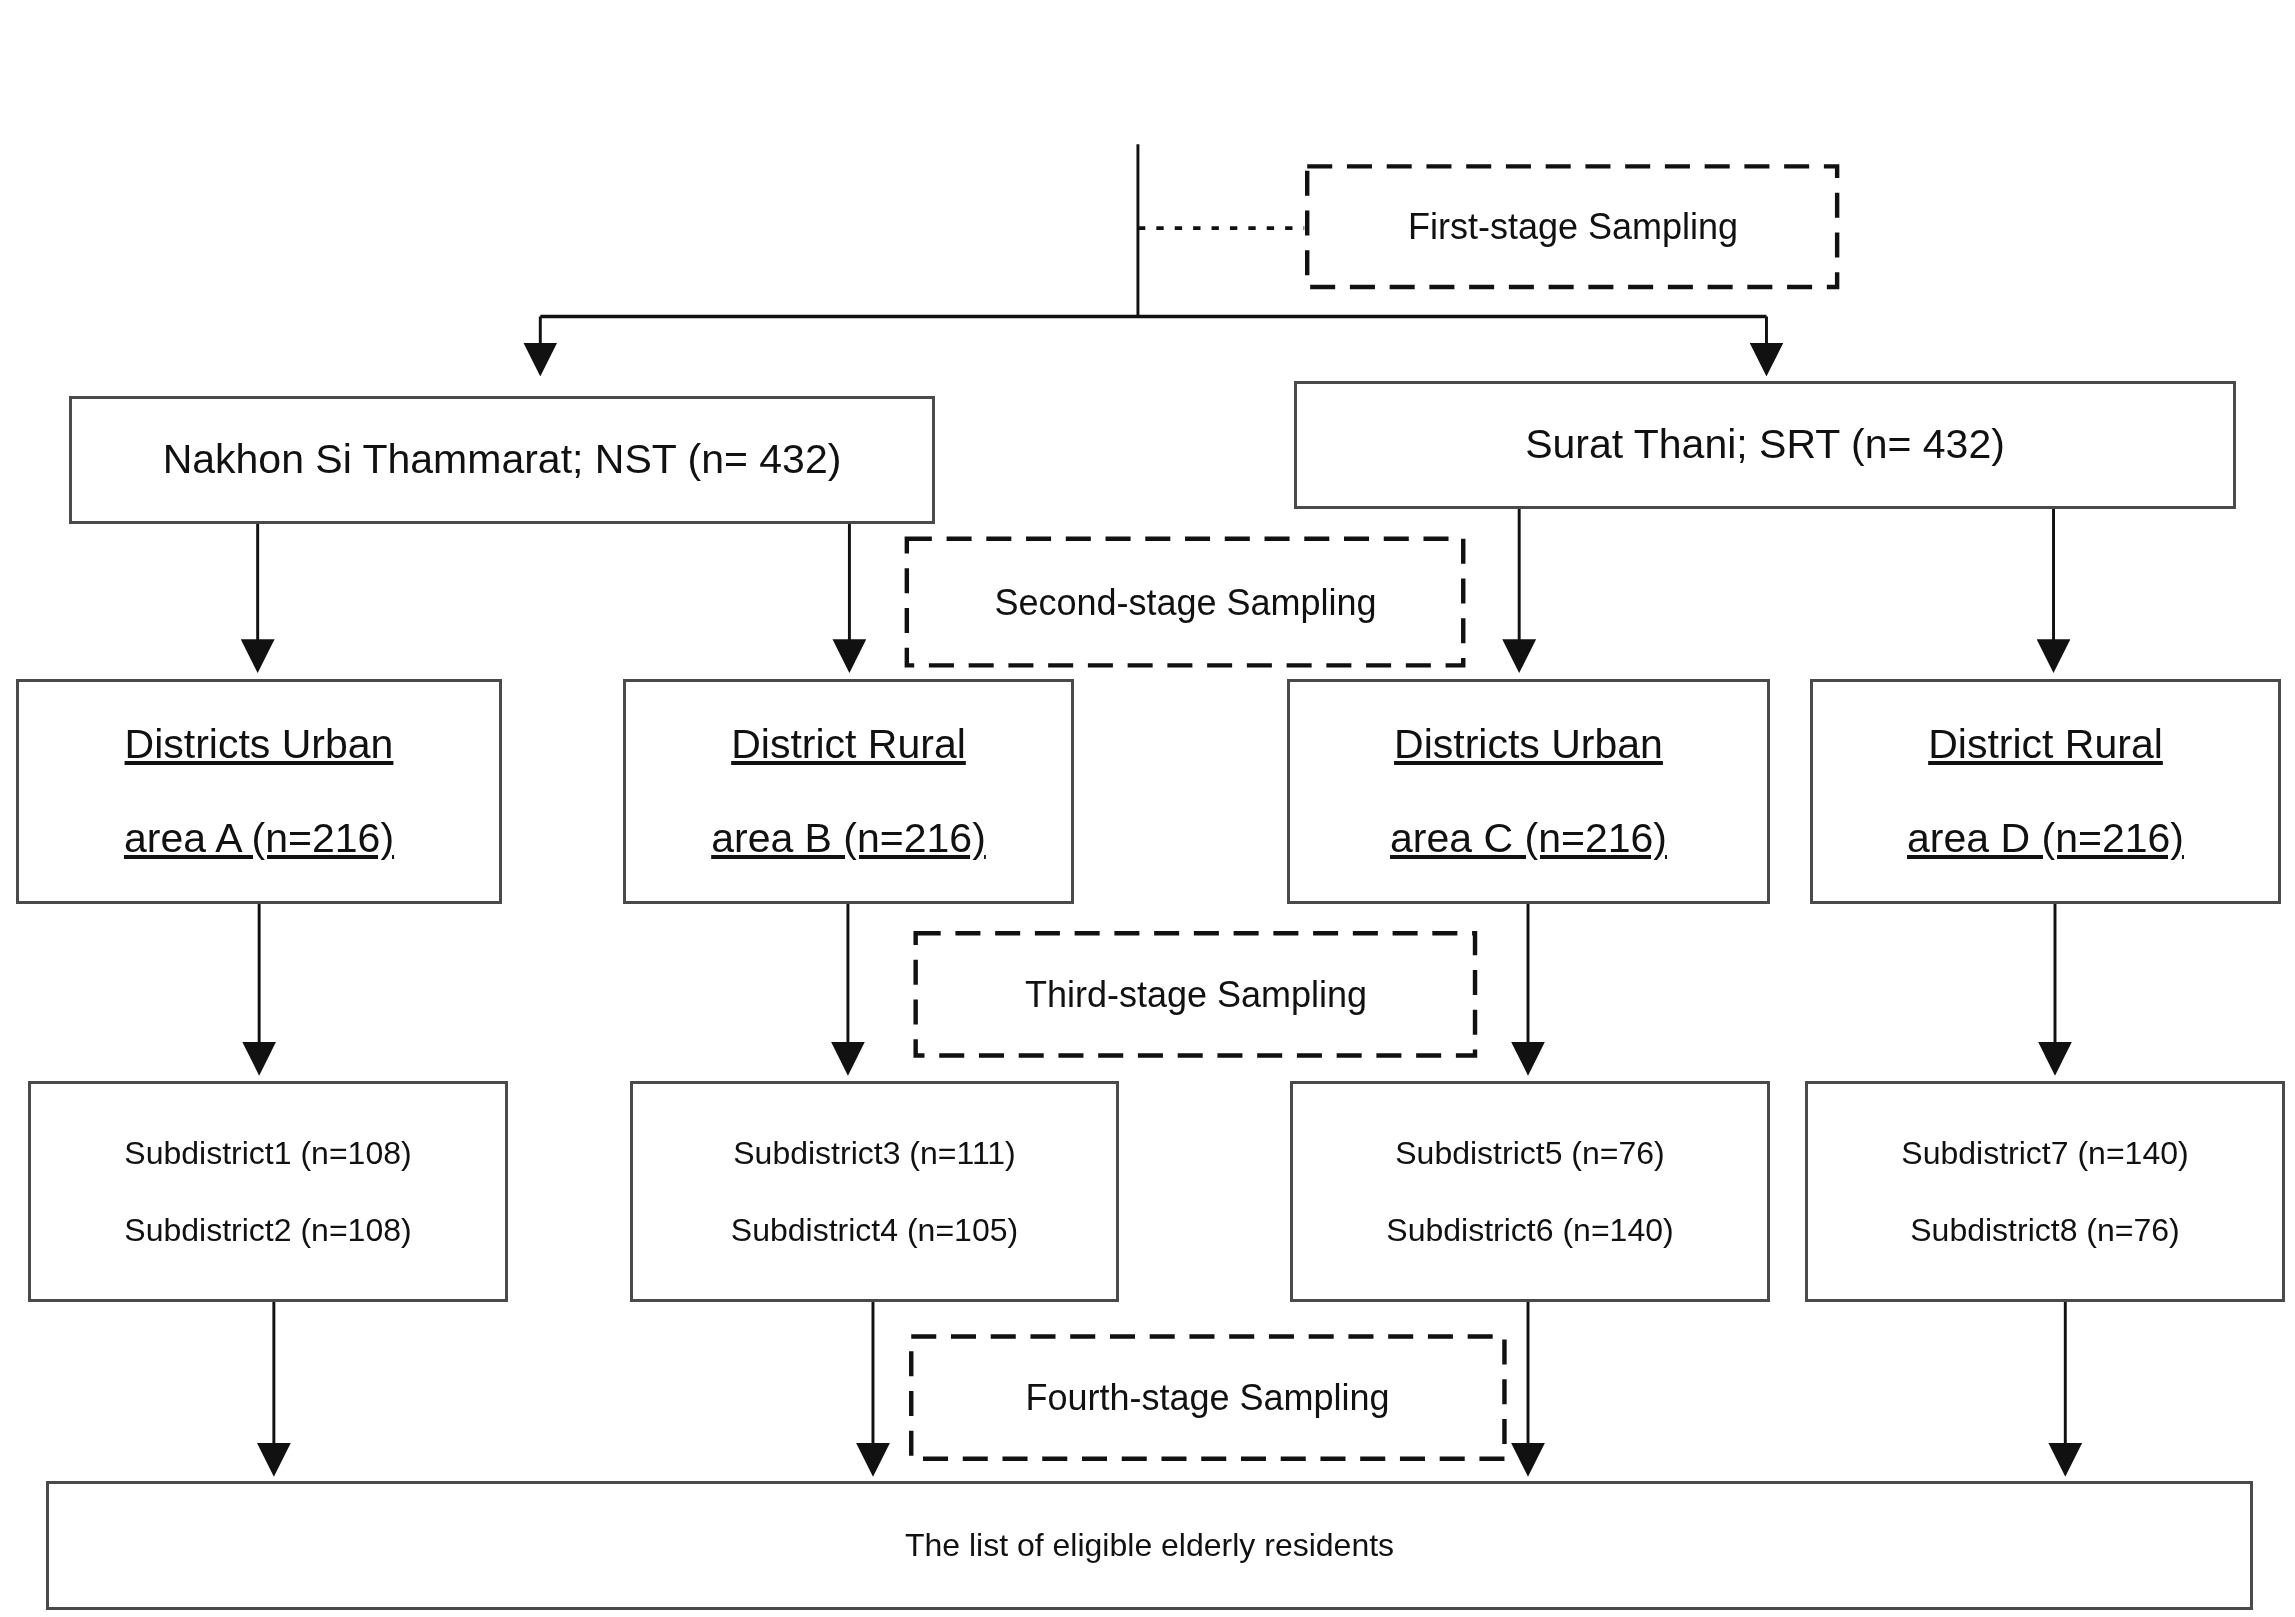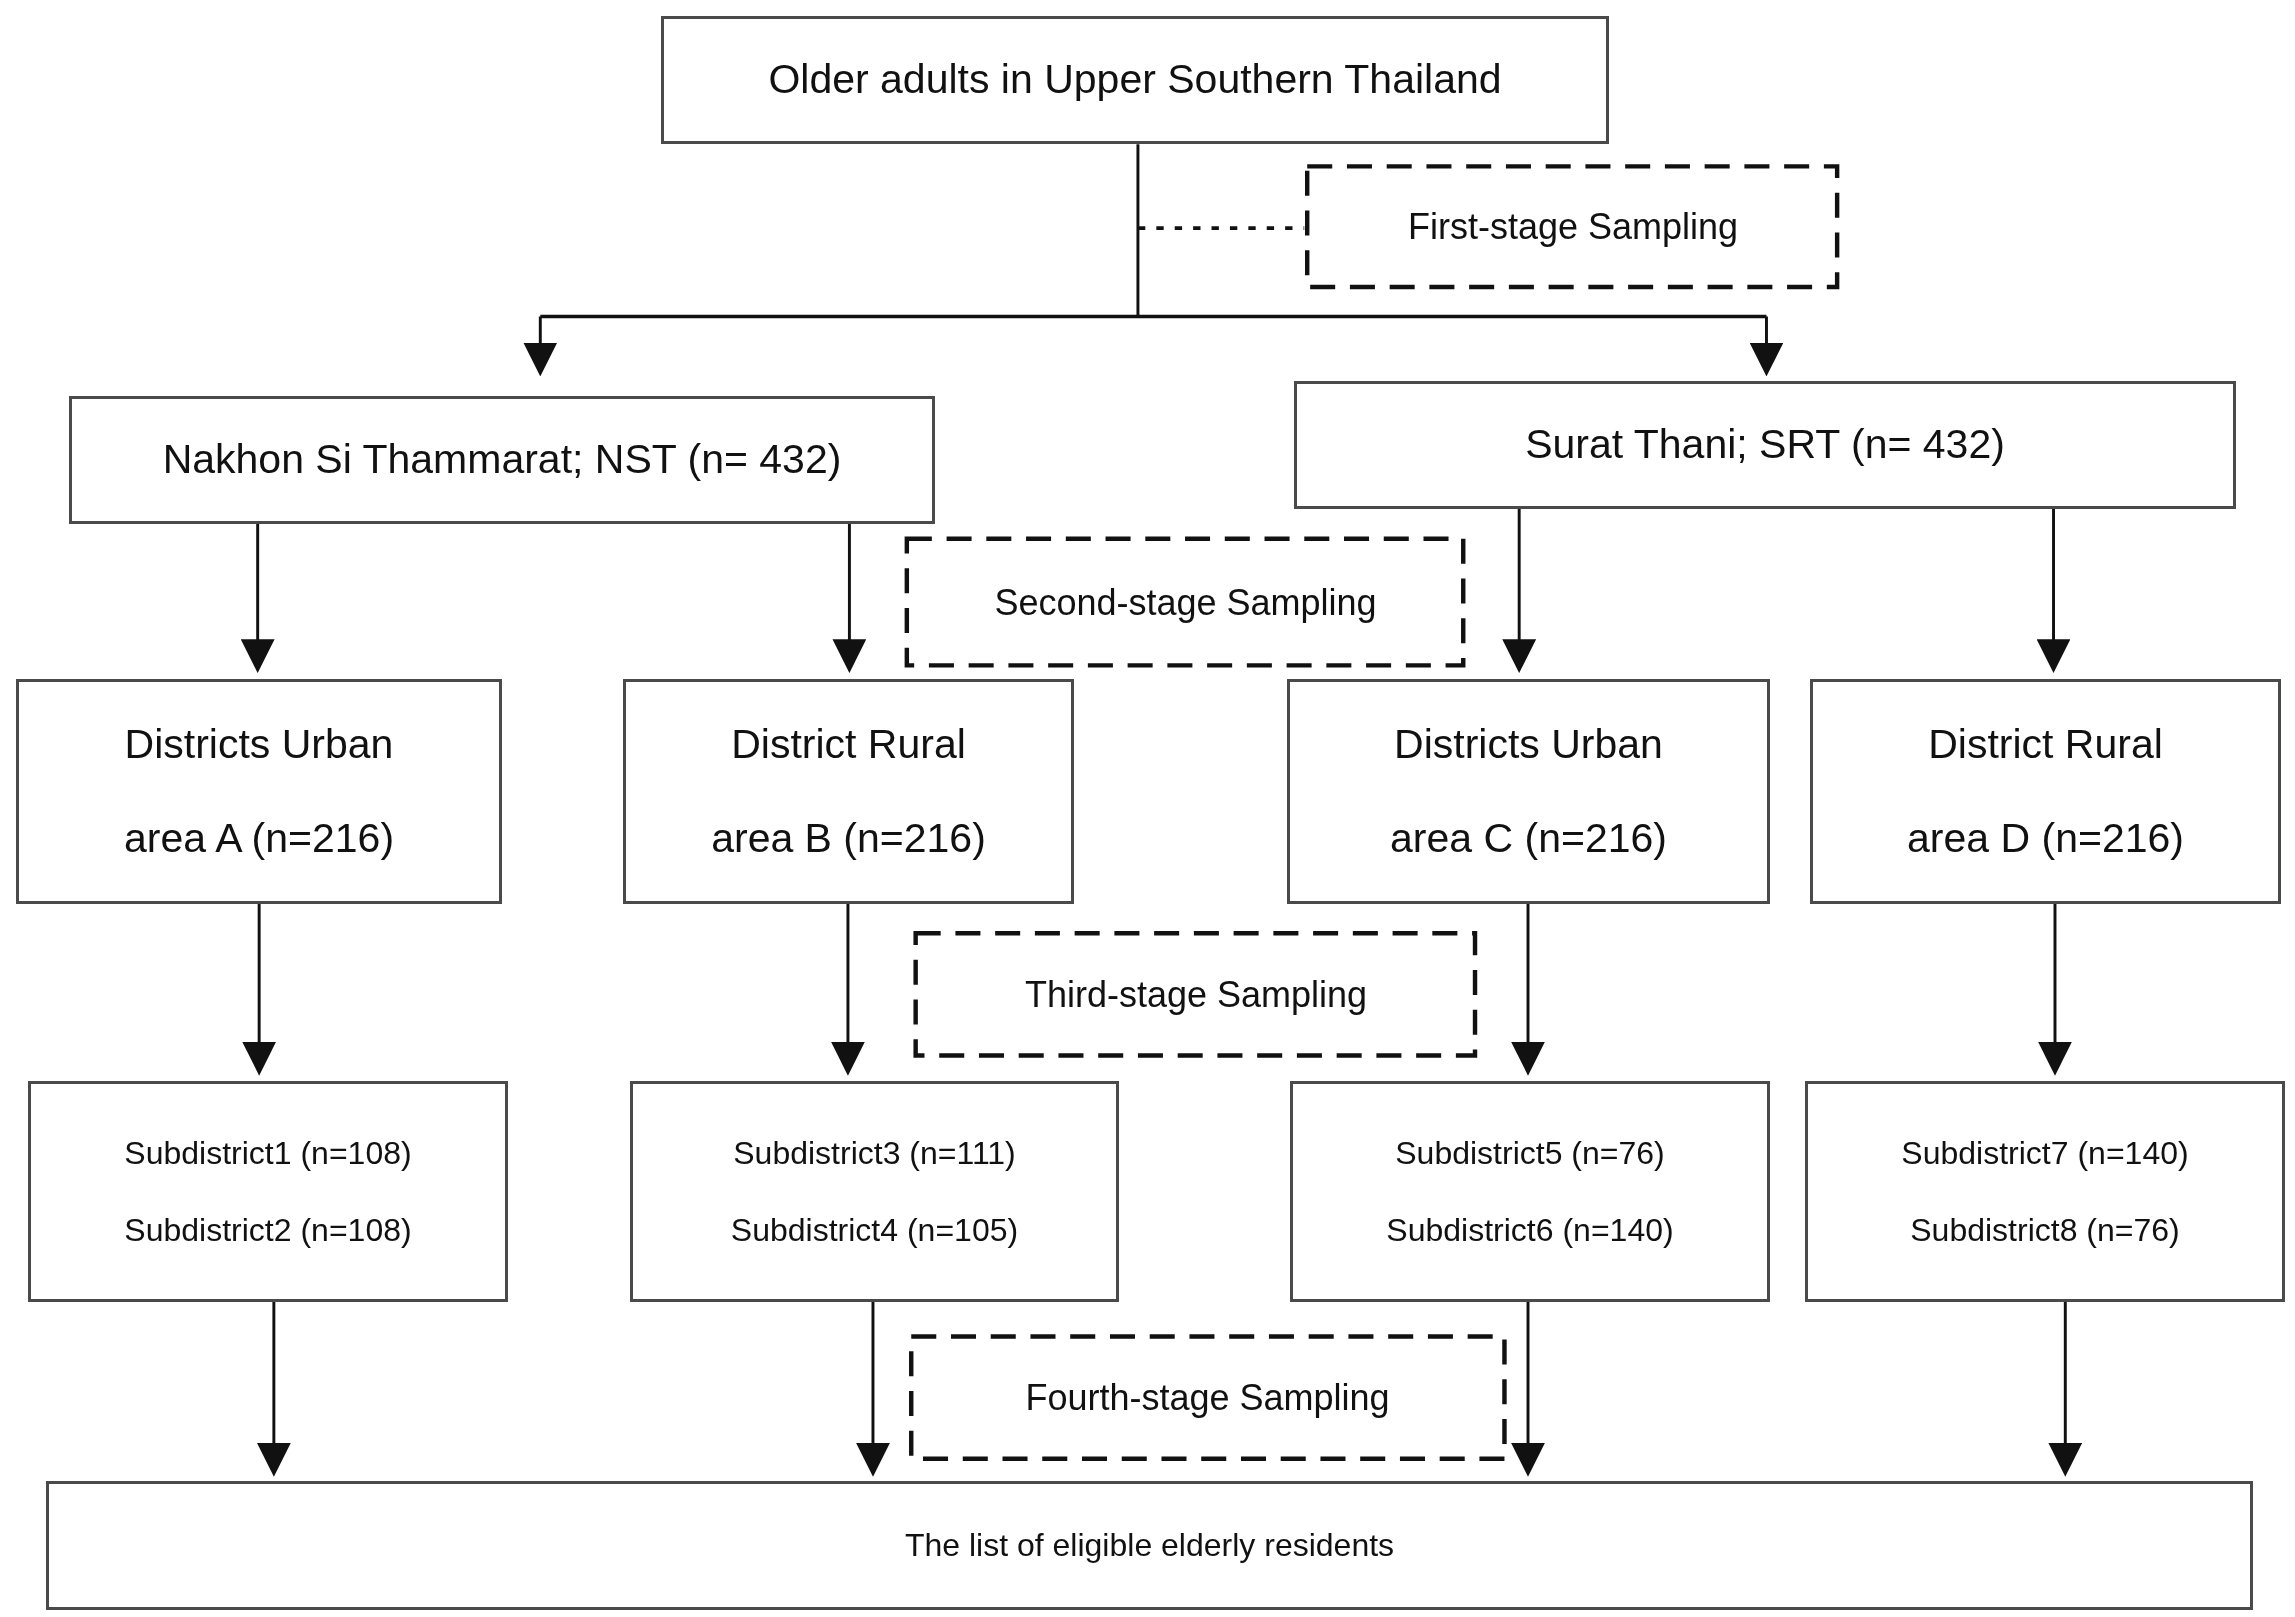--- a/index.html
+++ b/index.html
@@ -7,21 +7,21 @@
   .canvas{position:relative;width:2295px;height:1617px;background:#ffffff;overflow:hidden;}
   .overlay{position:absolute;left:0;top:0;width:100%;height:100%;pointer-events:none;}
   .node{
     position:absolute;box-sizing:border-box;
     display:flex;align-items:center;justify-content:center;
     flex-direction:column;text-align:center;
     border:3.7px solid #4a4a4a;background:#ffffff;
     color:#111111;font-size:41px;line-height:1.15;
   }
   .node .lbl{display:block;white-space:nowrap;}
-  .two{gap:46px;}
+  .two{gap:46px;text-decoration:underline;}
   .sub{font-size:32px;gap:40px;}
   .stage{border:none;background:transparent;font-size:36px;}
   .bottom{font-size:32px;}
 </style>
 </head>
 <body>
 
 <div class="canvas">
 
   <svg class="overlay" viewBox="0 0 3118 2197" aria-hidden="true">
@@ -51,23 +51,20 @@
     <line x1="1152" y1="1227" x2="1152" y2="1455" stroke="#111111" stroke-width="4" marker-end="url(#arrow)"></line>
     <line x1="2076" y1="1227" x2="2076" y2="1455" stroke="#111111" stroke-width="4" marker-end="url(#arrow)"></line>
     <line x1="2792" y1="1227" x2="2792" y2="1455" stroke="#111111" stroke-width="4" marker-end="url(#arrow)"></line>
 
     <line x1="372" y1="1768" x2="372" y2="2000" stroke="#111111" stroke-width="4" marker-end="url(#arrow)"></line>
     <line x1="1186" y1="1768" x2="1186" y2="2000" stroke="#111111" stroke-width="4" marker-end="url(#arrow)"></line>
     <line x1="2076" y1="1768" x2="2076" y2="2000" stroke="#111111" stroke-width="4" marker-end="url(#arrow)"></line>
     <line x1="2806" y1="1768" x2="2806" y2="2000" stroke="#111111" stroke-width="4" marker-end="url(#arrow)"></line>
   </svg>
 
-  <div class="node" style="left:661px;top:16px;width:948px;height:128px">
-    <span class="lbl">Older adults in Upper Southern Thailand</span>
-  </div>
 
   <div class="node stage" style="left:1308px;top:166px;width:530px;height:121px">
     <span class="lbl">First-stage Sampling</span>
   </div>
   <div class="node stage" style="left:907px;top:539px;width:557px;height:127px">
     <span class="lbl">Second-stage Sampling</span>
   </div>
   <div class="node stage" style="left:911px;top:1337px;width:593px;height:122px">
     <span class="lbl">Fourth-stage Sampling</span>
   </div>

